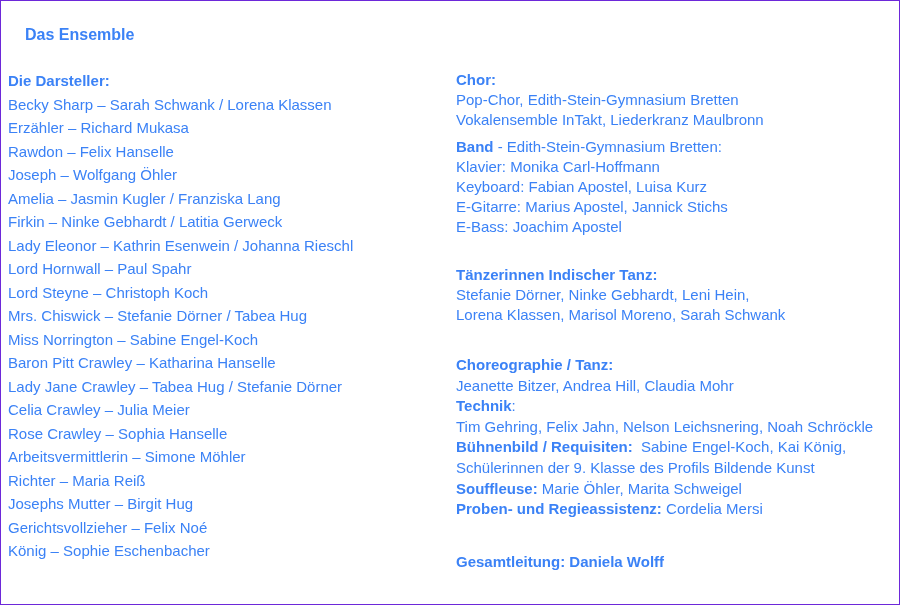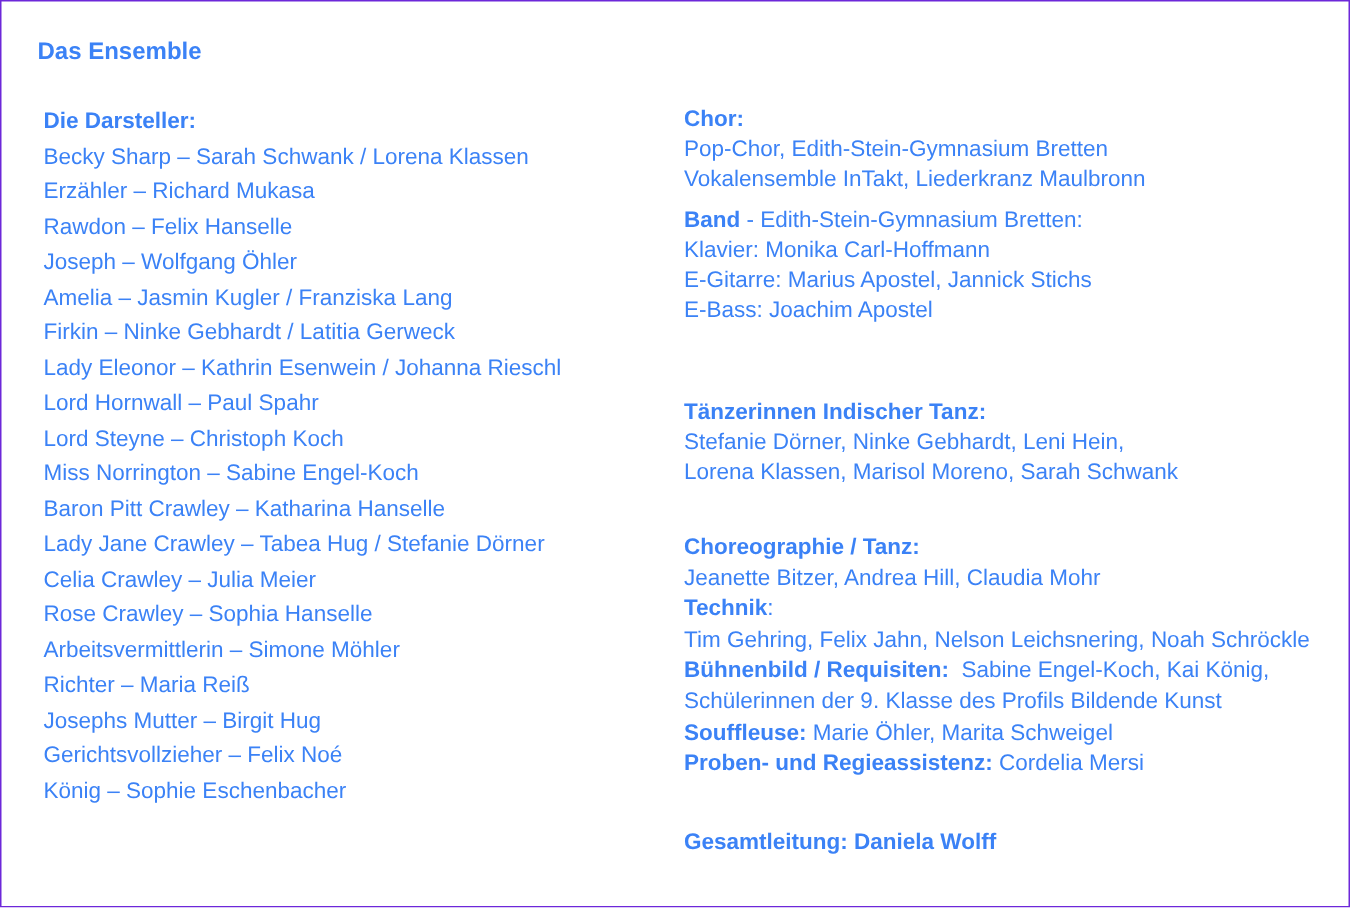--- a/index.html
+++ b/index.html
@@ -22,21 +22,21 @@
     position: absolute;
     left: 24px;
     top: 26px;
     margin: 0;
     font-size: 16px;
     line-height: 16px;
     font-weight: 700;
   }
   .col-left {
     position: absolute;
-    left: 28px;
+    left: 7px;
     top: 68px;
     width: 420px;
     line-height: 23.5px;
   }
   .col-right {
     position: absolute;
     left: 455px;
     top: 0;
     width: 440px;
   }
@@ -65,20 +65,21 @@
     <div class="line heading">Die Darsteller:</div>
     <div class="line">Becky Sharp – Sarah Schwank / Lorena Klassen</div>
     <div class="line">Erzähler – Richard Mukasa</div>
     <div class="line">Rawdon – Felix Hanselle</div>
     <div class="line">Joseph – Wolfgang Öhler</div>
     <div class="line">Amelia – Jasmin Kugler / Franziska Lang</div>
     <div class="line">Firkin – Ninke Gebhardt / Latitia Gerweck</div>
     <div class="line">Lady Eleonor – Kathrin Esenwein / Johanna Rieschl</div>
     <div class="line">Lord Hornwall – Paul Spahr</div>
     <div class="line">Lord Steyne – Christoph Koch</div>
+    <div class="line">Mrs. Chiswick – Stefanie Dörner / Tabea Hug</div>
     <div class="line">Miss Norrington – Sabine Engel-Koch</div>
     <div class="line">Baron Pitt Crawley – Katharina Hanselle</div>
     <div class="line">Lady Jane Crawley – Tabea Hug / Stefanie Dörner</div>
     <div class="line">Celia Crawley – Julia Meier</div>
     <div class="line">Rose Crawley – Sophia Hanselle</div>
     <div class="line">Arbeitsvermittlerin – Simone Möhler</div>
     <div class="line">Richter – Maria Reiß</div>
     <div class="line">Josephs Mutter – Birgit Hug</div>
     <div class="line">Gerichtsvollzieher – Felix Noé</div>
     <div class="line">König – Sophie Eschenbacher</div>
@@ -88,20 +89,21 @@
 
     <div class="block block-chor">
       <div class="line heading">Chor:</div>
       <div class="line">Pop-Chor, Edith-Stein-Gymnasium Bretten</div>
       <div class="line">Vokalensemble InTakt, Liederkranz Maulbronn</div>
     </div>
 
     <div class="block block-band">
       <div class="line"><span class="b">Band</span><span> - Edith-Stein-Gymnasium Bretten:</span></div>
       <div class="line">Klavier: Monika Carl-Hoffmann</div>
+      <div class="line">Keyboard: Fabian Apostel, Luisa Kurz</div>
       <div class="line">E-Gitarre: Marius Apostel, Jannick Stichs</div>
       <div class="line">E-Bass: Joachim Apostel</div>
     </div>
 
     <div class="block block-dancers">
       <div class="line heading">Tänzerinnen Indischer Tanz:</div>
       <div class="line">Stefanie Dörner, Ninke Gebhardt, Leni Hein,</div>
       <div class="line">Lorena Klassen, Marisol Moreno, Sarah Schwank</div>
     </div>
 

